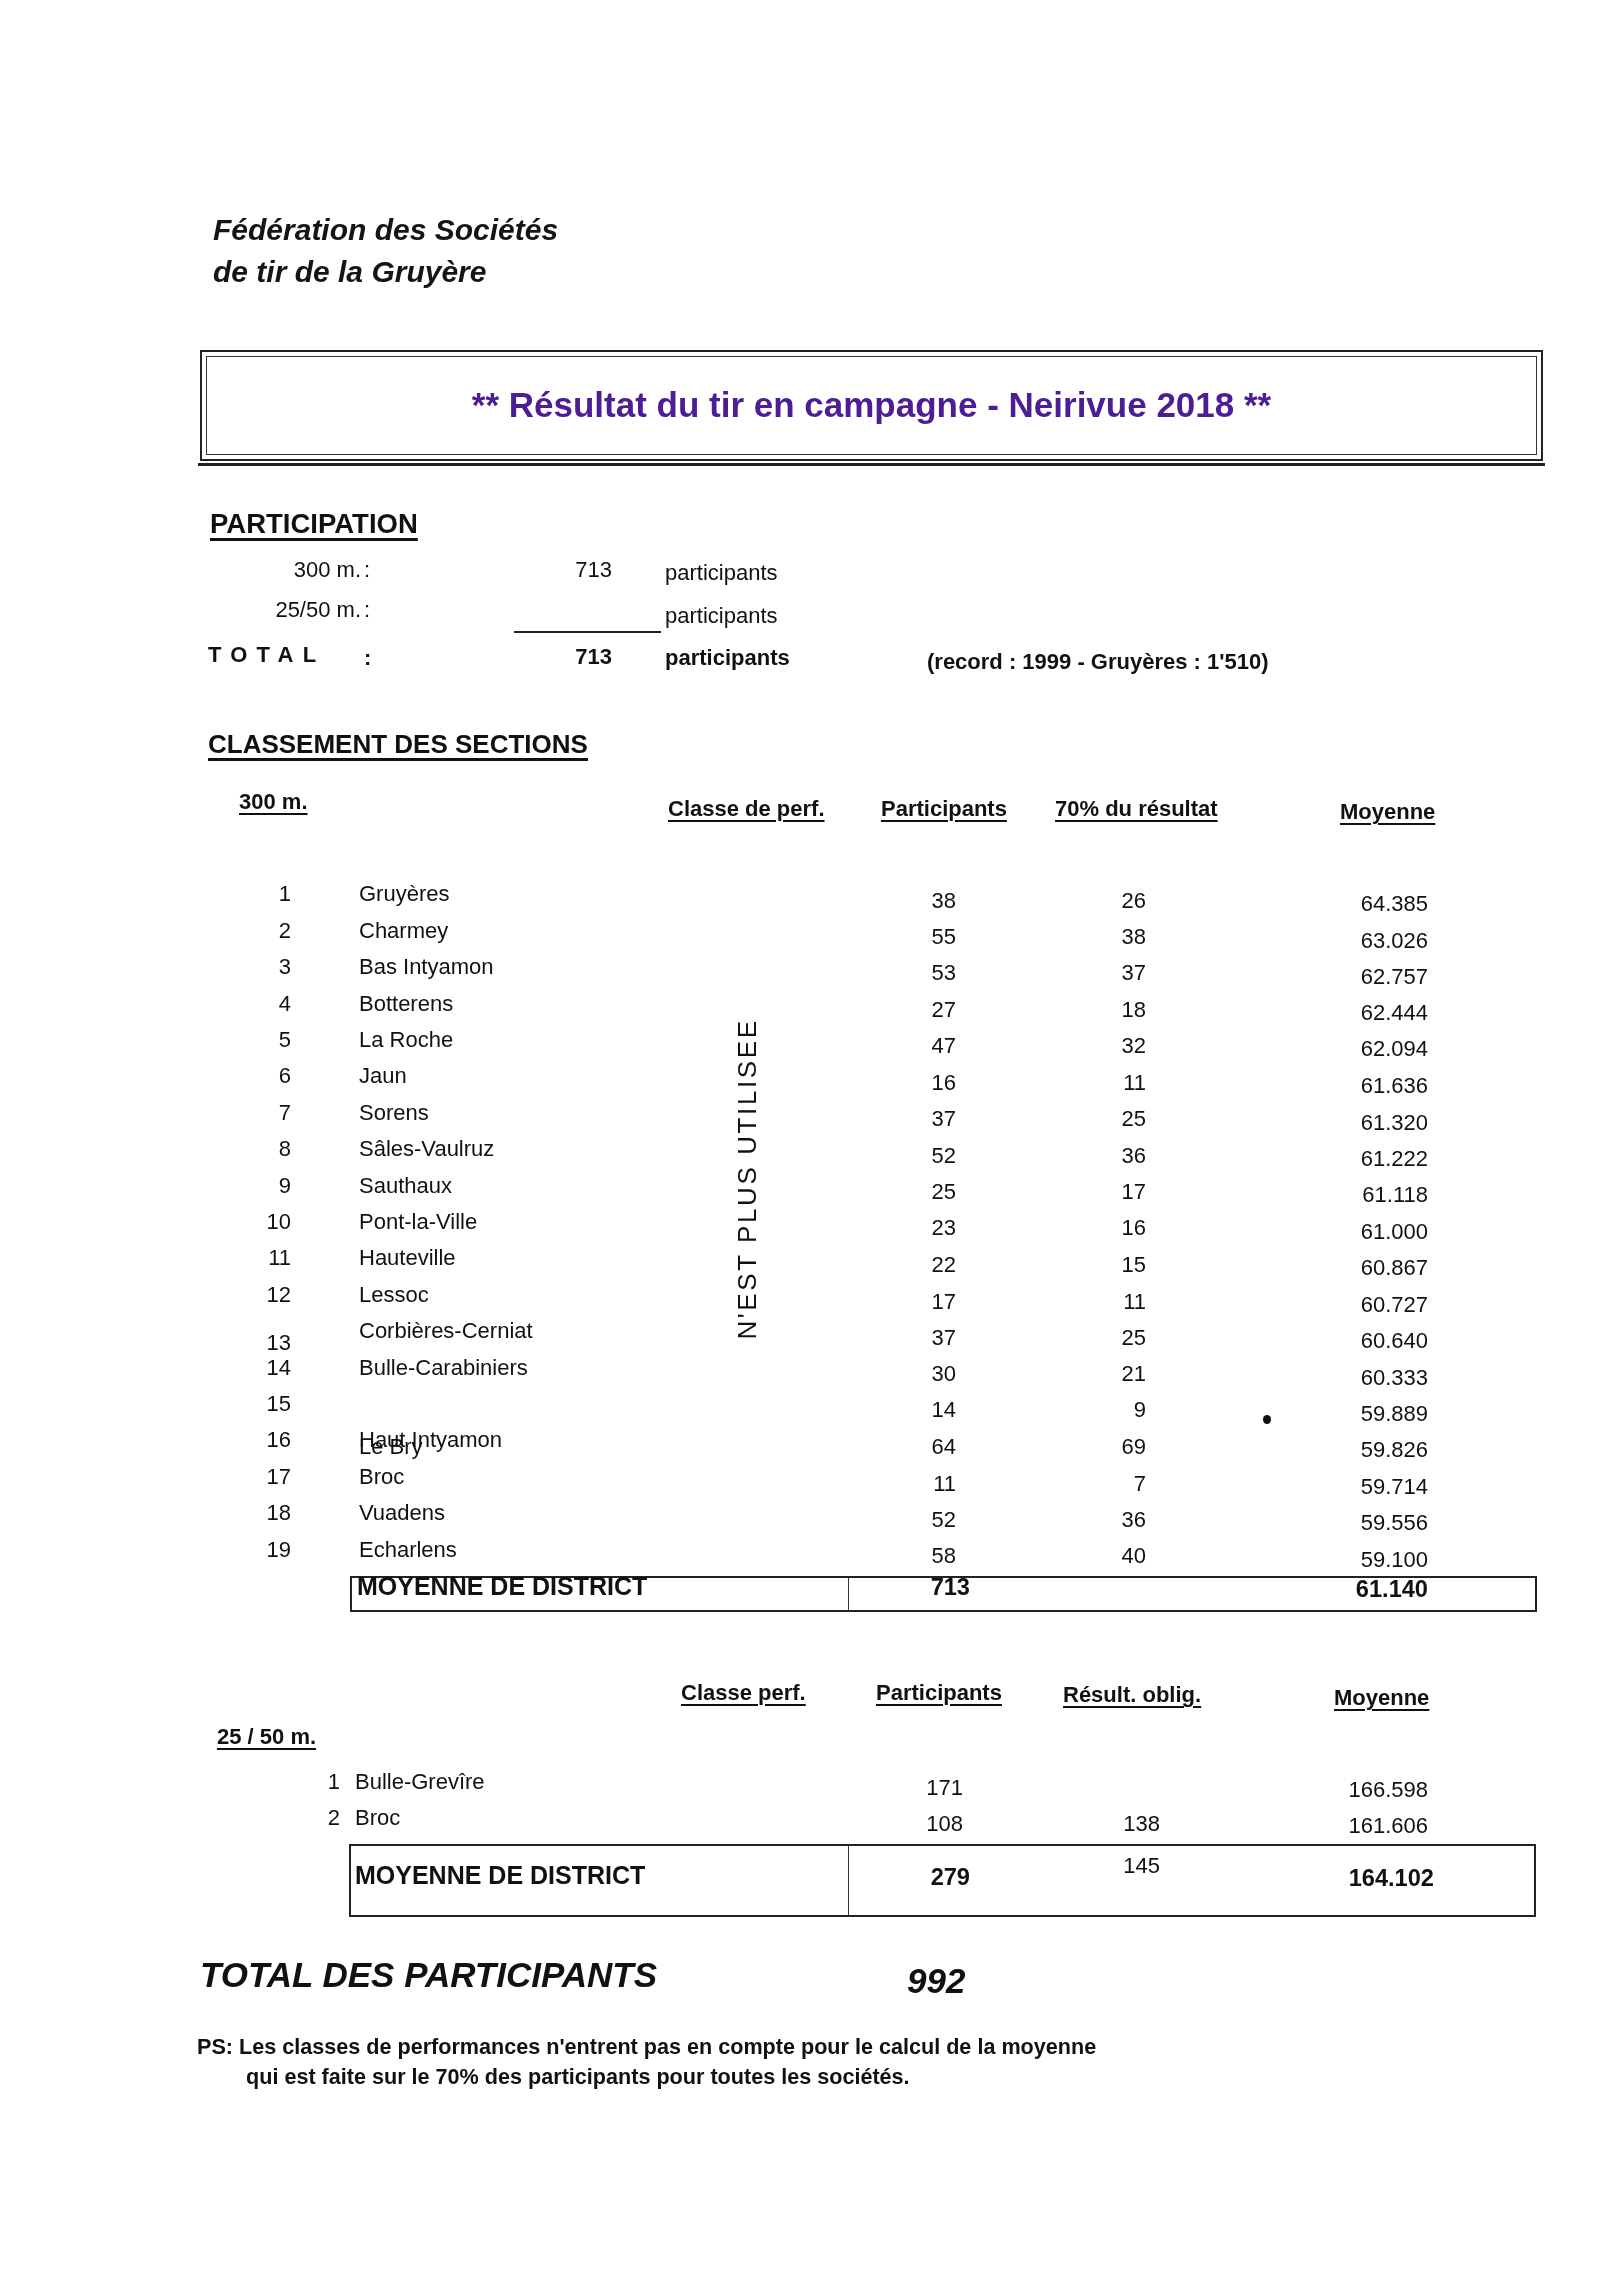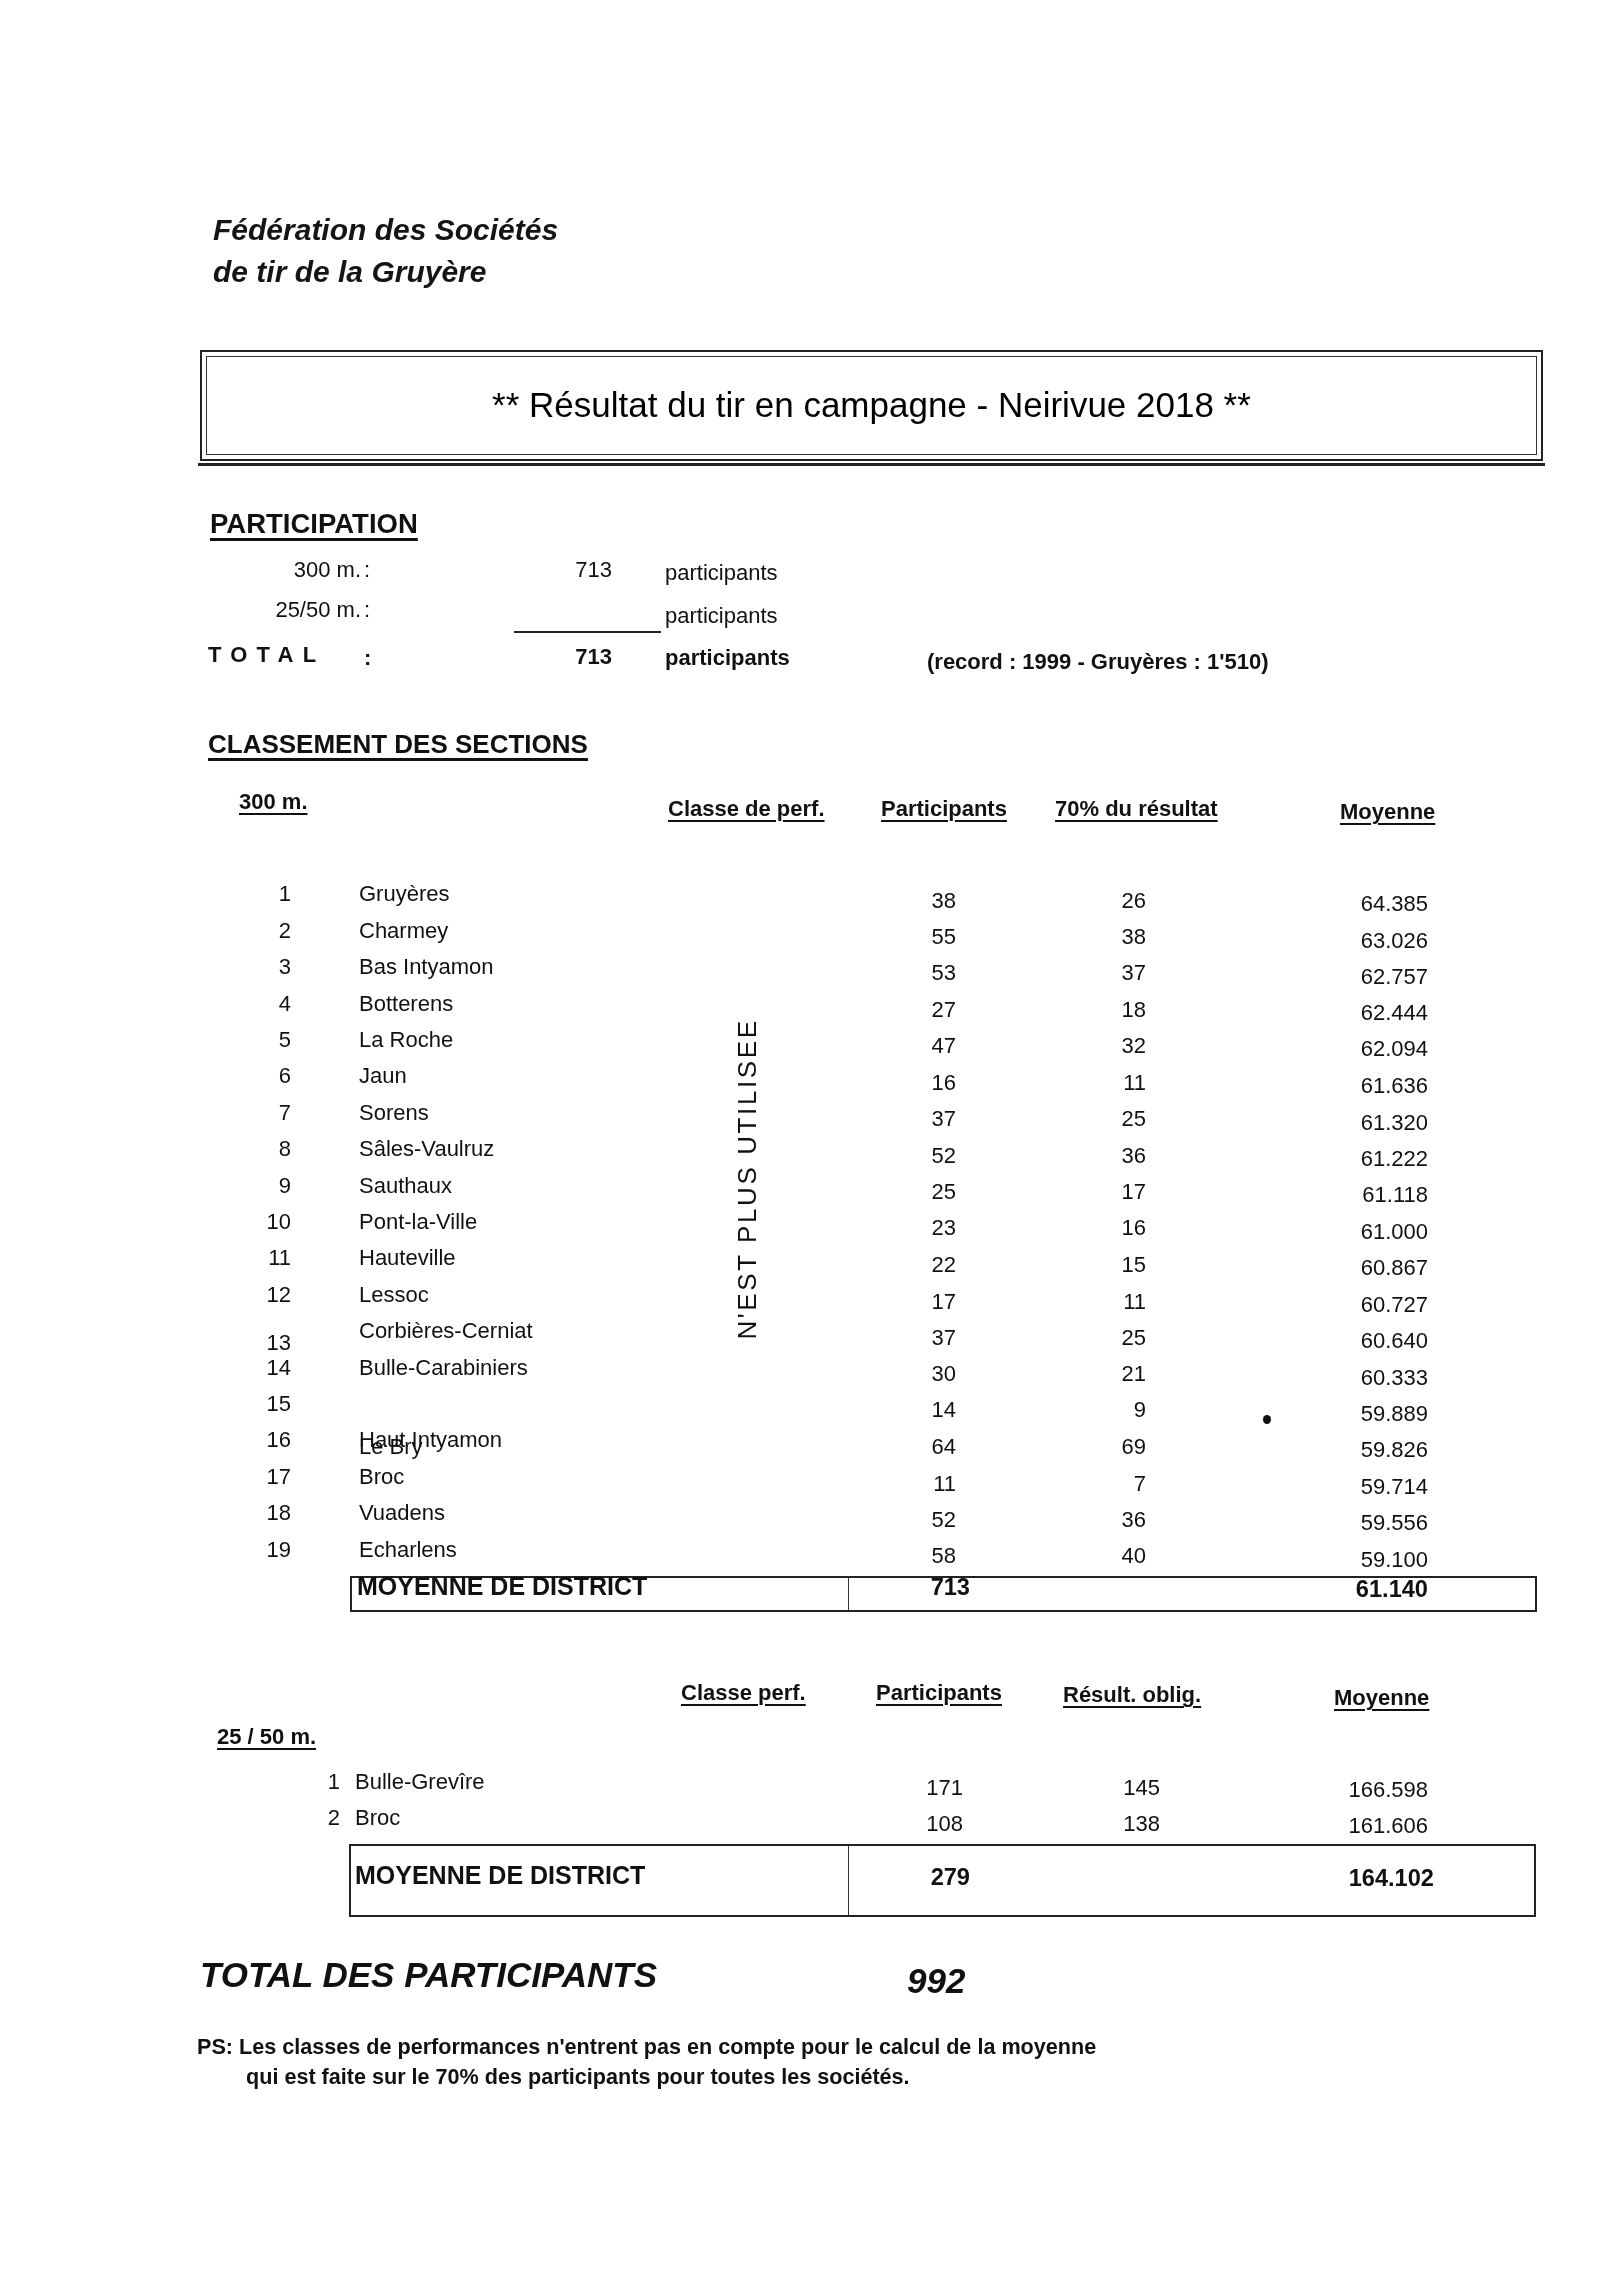--- a/index.html
+++ b/index.html
@@ -2,21 +2,21 @@
 <html style="font-size:10.5px"><head>
 <meta charset="utf-8">
 <style>
   html, body { margin:0; padding:0; background:#ffffff; }
   body { width:1623px; height:2295px; position:relative; overflow:hidden; color:#111; font-family:"Liberation Sans", sans-serif; }
   .abs { position:absolute; white-space:nowrap; }
   .hdr-org { left:213px; font-size:30px; font-weight:bold; font-style:italic; color:#151515; }
   .title-box { left:200px; top:350px; width:1343px; height:111px; border:2px solid #222; box-sizing:border-box; }
   .title-box::before { content:""; position:absolute; left:3.9px; top:3.9px; right:3.9px; bottom:3.9px; border:1.3px solid #333; }
   .title-box::after { content:""; position:absolute; left:-3.9px; right:-3.9px; bottom:-6.6px; border-bottom:3.3px solid #222; }
-  .title-text { position:absolute; left:0; right:0; top:33px; text-align:center; font-size:35px; font-weight:normal; color:#000000; }
+  .title-text { position:absolute; left:0; right:0; top:33px; text-align:center; font-size:35px; font-weight:bold; color:#4c1d95; }
   .section-h { font-size:27.5px; font-weight:bold; text-decoration:underline; text-underline-offset:5.2px; text-decoration-thickness:2.6px; }
   .part-label { font-size:22px; text-align:right; width:164px; }
   .part-colon { font-size:22px; }
   .part-val { font-size:22px; text-align:right; width:72px; }
   .part-unit { font-size:22px; }
   .bold { font-weight:bold; }
   .total-label { font-size:22px; font-weight:bold; letter-spacing:9.2px; }
   .sum-line { left:514px; top:631px; width:147px; border-top:2px solid #222; }
   .col-h { font-size:22px; font-weight:bold; text-decoration:underline; text-underline-offset:3.9px; text-decoration-thickness:2px; }
   .rank { font-size:22px; text-align:right; width:39px; }
@@ -224,21 +224,21 @@
 <div class="abs col-h" style="left:876px; top:1680px;">Participants</div>
 <div class="abs col-h" style="left:1063px; top:1682px;">Résult. oblig.</div>
 <div class="abs col-h" style="left:1334px; top:1685px;">Moyenne</div>
 <div class="abs col-h" style="left:217px; top:1724px;">25 / 50 m.</div>
 
 <div id="rows2550">
     <div>
       <div class="abs rank" style="left:301px; top:1769px; width:39px;">1</div>
       <div class="abs name" style="left:355px; top:1769px;">Bulle-Grevîre</div>
       <div class="abs num" style="left:904px; top:1775px; width:59px;">171</div>
-      <div class="abs num" style="left:1094px; top:1775px; width:66px;">145</div>
+      <div class="abs num" style="left:1094px; top:1853px; width:66px;">145</div>
       <div class="abs num" style="left:1310px; top:1777px; width:118px;">166.598</div>
     </div>
     <div>
       <div class="abs rank" style="left:301px; top:1805px; width:39px;">2</div>
       <div class="abs name" style="left:355px; top:1805px;">Broc</div>
       <div class="abs num" style="left:904px; top:1811px; width:59px;">108</div>
       <div class="abs num" style="left:1094px; top:1811px; width:66px;">138</div>
       <div class="abs num" style="left:1310px; top:1813px; width:118px;">161.606</div>
     </div>
   </div>

